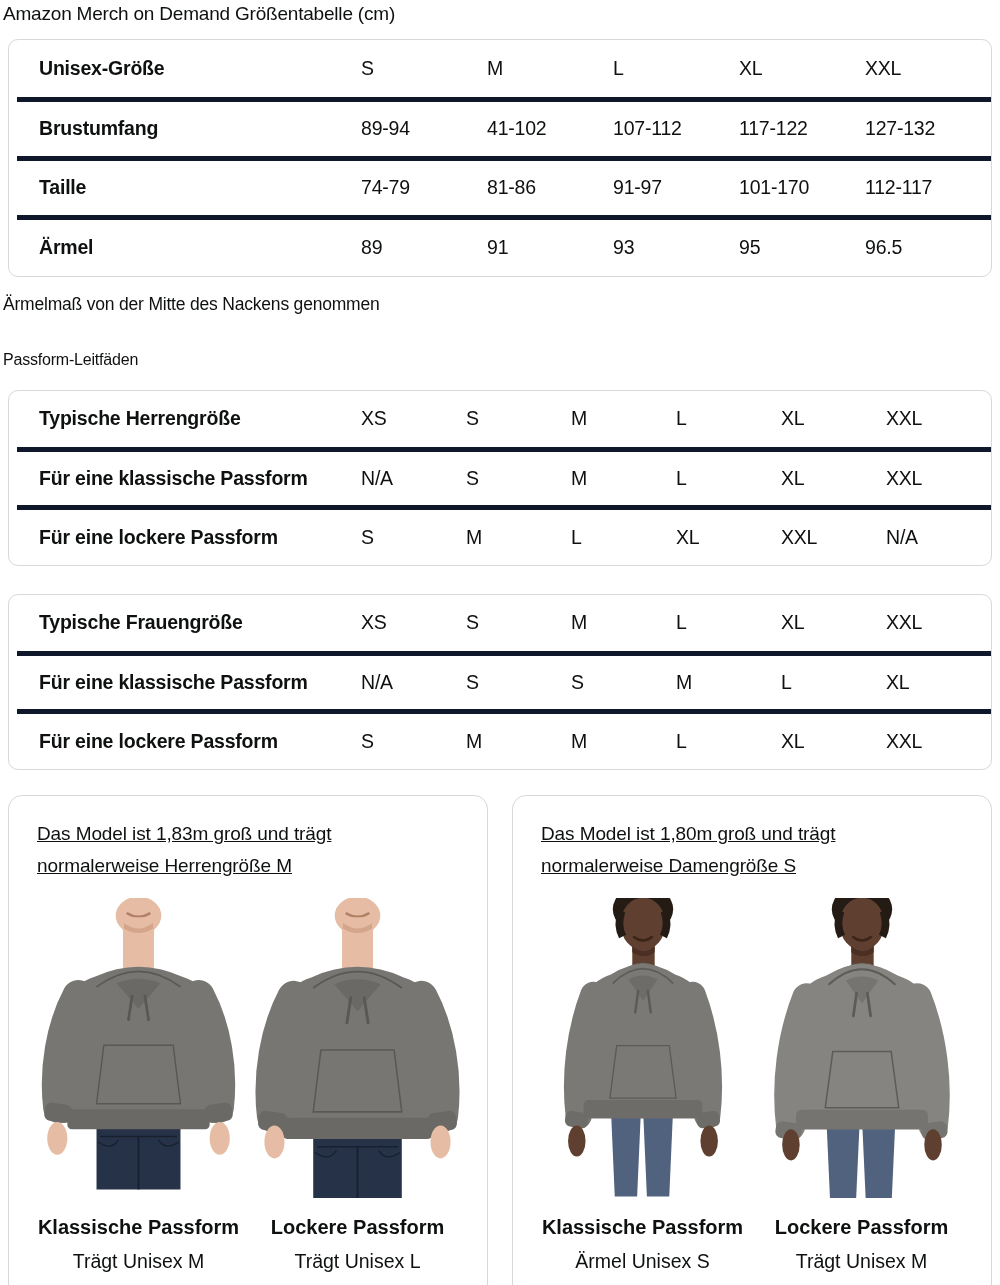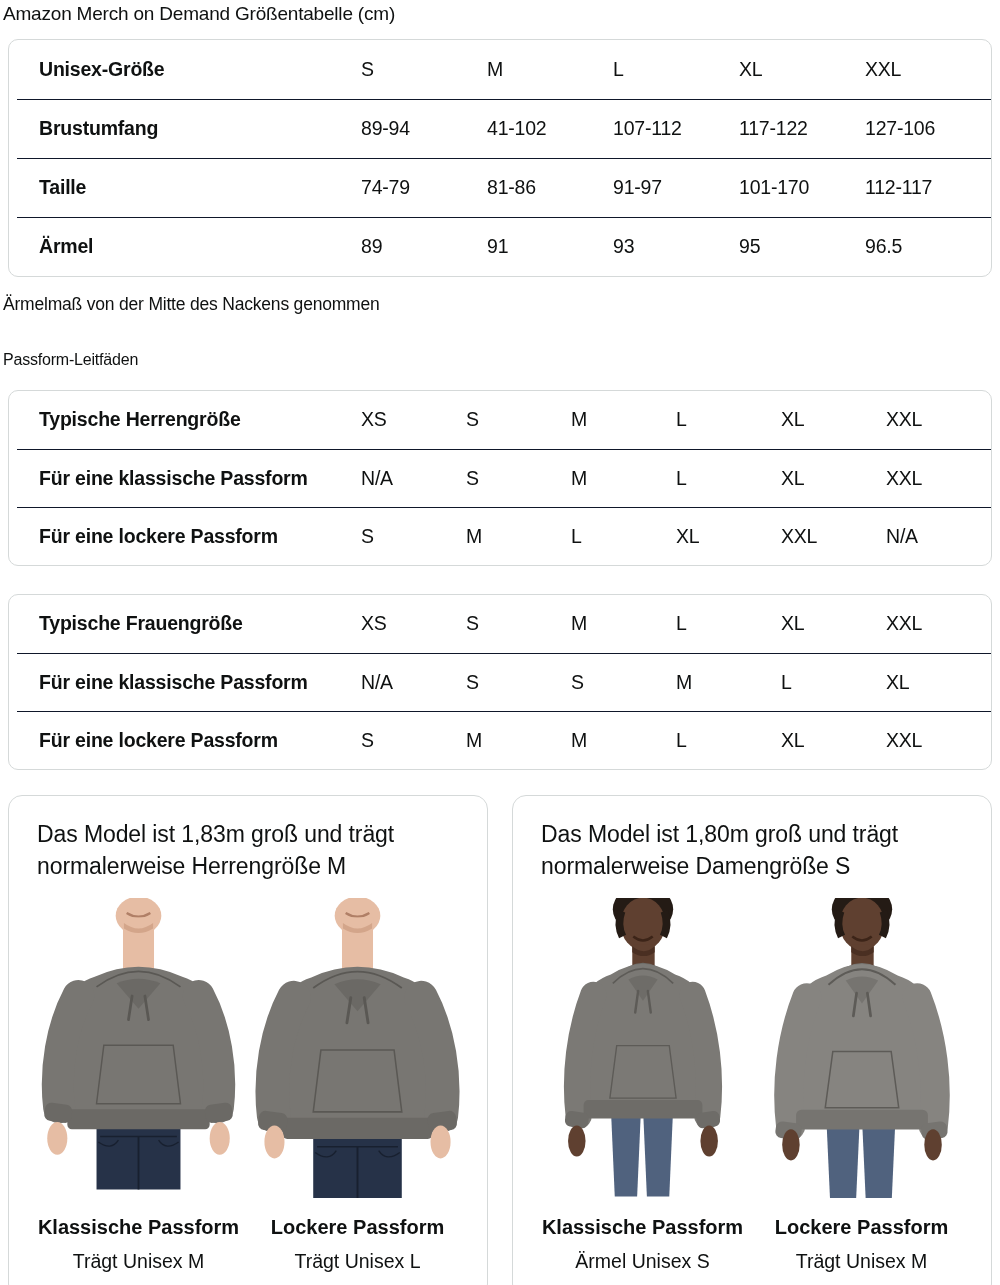--- a/index.html
+++ b/index.html
@@ -20,34 +20,34 @@
   }
   table { width:100%; border-collapse:collapse; table-layout:fixed; }
   th, td {
     font-size:19.5px; letter-spacing:-0.2px;
     text-align:left; vertical-align:middle; padding:0;
     white-space:nowrap; overflow:hidden;
   }
   th { font-weight:700; padding-left:22px; }
   .t1 tr { height:59px; }
   .t2 tr, .t3 tr { height:58px; }
-  tr + tr th, tr + tr td { border-top:1px solid #0f172a; }
+  tr + tr th, tr + tr td { border-top:5px solid #0f172a; }
   col.c-label { width:344px; }
 
   .note { font-size:17.5px; margin:16px 0 0 3px; line-height:22px; letter-spacing:-0.2px; }
   .section-heading { font-size:16px; font-weight:400; margin:32px 0 0 3px; line-height:26px; letter-spacing:-0.2px; }
   .t2-card { margin-top:17px; }
   .t3-card { margin-top:28px; }
 
   .cards-row { display:flex; gap:24px; margin:25px 8px 0 8px; }
   .model-card {
     flex:1; border:1px solid #D5D9D9; border-radius:14px;
     background:#fff; padding:22px 20px 24px 20px;
   }
-  .model-desc { font-size:23px; line-height:32px; max-width:372px; margin:0 0 16px 8px; letter-spacing:-0.1px; }
+  .model-desc { font-size:19px; line-height:32px; max-width:372px; margin:0 0 16px 8px; letter-spacing:-0.1px;text-decoration:underline; }
   .figures-row { display:flex; margin-top:13px; }
   .figure-col { flex:1; display:flex; flex-direction:column; align-items:center; min-width:0; }
   .figure-img { width:100%; height:300px; }
   .figure-img svg { width:100%; height:100%; display:block; }
   .caption-fit { font-size:20px; font-weight:700; margin-top:17px; line-height:24px; white-space:nowrap; }
   .caption-size { font-size:19.5px; margin-top:10px; line-height:24px; white-space:nowrap; }
 </style>
 </head>
 <body>
 
@@ -73,21 +73,21 @@
         <td>L</td>
         <td>XL</td>
         <td>XXL</td>
       </tr>
       <tr>
         <th>Brustumfang</th>
         <td>89-94</td>
         <td>41-102</td>
         <td>107-112</td>
         <td>117-122</td>
-        <td>127-106</td>
+        <td>127-132</td>
       </tr>
       <tr>
         <th>Taille</th>
         <td>74-79</td>
         <td>81-86</td>
         <td>91-97</td>
         <td>101-170</td>
         <td>112-117</td>
       </tr>
       <tr>

